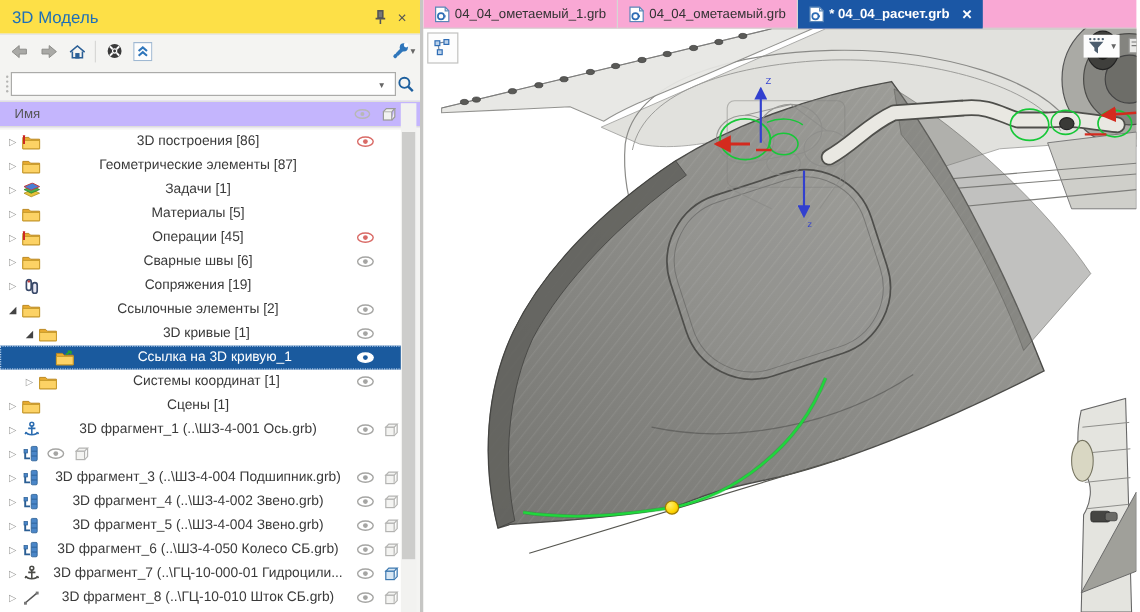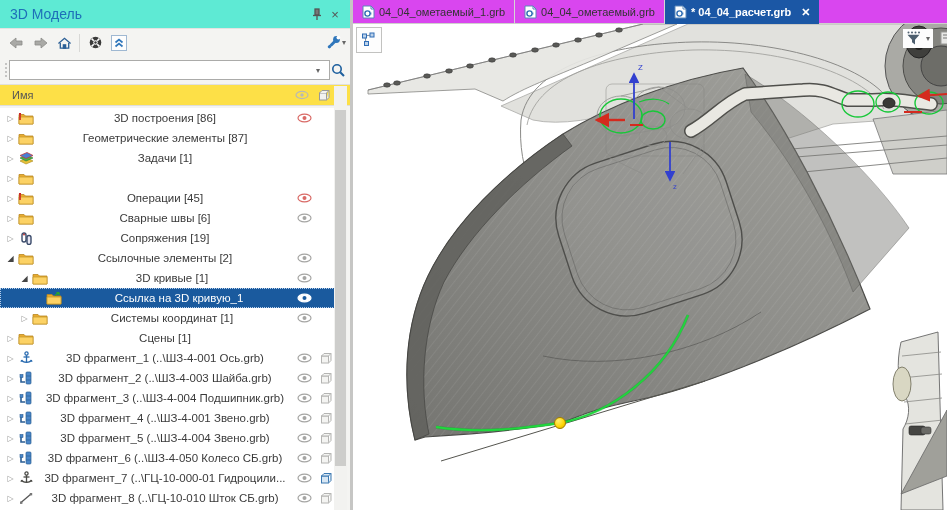--- a/index.html
+++ b/index.html
@@ -2,54 +2,54 @@
 <html><head>
 <meta charset="utf-8">
 <style>
   * { margin:0; padding:0; box-sizing:border-box; }
   html,body { width:950px; height:510px; overflow:hidden; }
   body { font-family:"Liberation Sans", sans-serif; background:#fff; color:#3a3a3a; }
   .app { display:flex; width:950px; height:510px; }
 
   
   .panel { position:relative; width:353px; height:510px; background:#f4f4f2; border-right:3px solid #c6c6c4; }
-  .panel-header { height:28px; display:flex; align-items:center; padding:0 6px 0 10px; background:#5eead4; }
+  .panel-header { height:28px; display:flex; align-items:center; padding:0 6px 0 10px; background:#fde047; }
   .panel-title { color:#1d6fb8; font-size:14px; flex:1; }
   .panel-header .hicon { width:18px; height:18px; display:flex; align-items:center; justify-content:center; color:#555; font-size:13px; cursor:pointer; }
   .toolbar { height:28px; display:flex; align-items:center; padding:0 4px; border-top:1px solid #e3e3e1; }
   .tbtn { width:24px; height:22px; display:flex; align-items:center; justify-content:center; }
   .tsep { width:1px; height:18px; background:#d8d8d6; margin:0 3px; }
   .tool-spacer { flex:1; }
   .wrench-wrap { display:flex; align-items:center; }
   .caret { color:#666; font-size:8px; margin-left:1px; }
   .search-row { height:28px; display:flex; align-items:center; padding:0 2px; }
   .grip { width:7px; height:20px; display:flex; flex-direction:column; align-items:center; justify-content:center; gap:2px; }
   .grip i { width:2px; height:2px; background:#b5b5b3; border-radius:50%; }
   .search-input { flex:1; height:20px; border:1px solid #ababa9; background:#fff; font-size:11px; padding:0 16px 0 4px; outline:none; }
   .search-caret { margin-left:-14px; z-index:2; color:#666; font-size:8px; width:12px; }
   .mag { width:20px; height:20px; display:flex; align-items:center; justify-content:center; }
-  .col-header { height:22px; display:flex; align-items:center; background:#fde047; border-top:1px solid #e0e0de; border-bottom:1px solid #dededc; padding-left:12px; font-size:11px; color:#555; }
+  .col-header { height:22px; display:flex; align-items:center; background:#c4b5fd; border-top:1px solid #e0e0de; border-bottom:1px solid #dededc; padding-left:12px; font-size:11px; color:#555; }
   .col-header .cname { flex:1; }
   .col-eye, .col-cube { width:22px; display:flex; justify-content:center; }
   .col-chevron { width:15px; text-align:center; color:#666; font-size:9px; }
 
   .tree { position:absolute; top:108px; left:0; width:337px; height:402px; background:#fff; overflow:hidden; }
   .trow { display:flex; align-items:center; height:20px; font-size:11.5px; white-space:nowrap; cursor:default; }
   .trow .expand { width:13px; text-align:center; font-size:8px; color:#9a9a98; flex:none; }
   .trow .expand.exp { color:#444; font-size:8px; }
   .trow .ticon { width:18px; height:16px; flex:none; display:flex; align-items:center; justify-content:center; }
   .trow .tlabel { flex:1; overflow:hidden; text-overflow:clip; padding-left:2px;text-align:center; }
   .trow .slot { width:22px; flex:none; display:flex; justify-content:center; }
   .trow.selected { background:#1a5a9e; color:#fff; outline:1px dotted rgba(200,220,245,.9); outline-offset:-1px; }
   .scrollbar { position:absolute; top:86px; right:3px; width:13px; height:424px; background:#f2f2f0; }
   .sb-thumb { position:absolute; top:24px; left:1px; width:11px; height:356px; background:#cdcdcb; }
 
   
   .main { position:relative; width:594px; height:510px; background:#fff; }
-  .tabbar { height:24px; display:flex; align-items:stretch; background:#d946ef; }
+  .tabbar { height:24px; display:flex; align-items:stretch; background:#f9a8d4; }
   .tab { display:flex; align-items:center; gap:4px; padding:0 9px; font-size:11px; color:#333; border-bottom:1px solid #cfcfcd; border-right:1px solid #d6d6d4; cursor:pointer; }
   .tab.active { background:#1b57a5; color:#fff; font-weight:bold; border:none; }
   .tab .x { margin-left:6px; font-size:11px; font-weight:bold; color:#fff; cursor:pointer; }
   .tab-fill { flex:1; border-bottom:1px solid #cfcfcd; }
   .viewport { position:relative; width:594px; height:486px; background:#fff; }
   .vp-btn { position:absolute; top:3px; left:3px; width:26px; height:26px; background:#fdfdfd; border:1px solid #c2c2c0; display:flex; align-items:center; justify-content:center; z-index:5; }
   .vp-filter { position:absolute; top:5px; right:14px; display:flex; align-items:center; gap:4px; background:#fdfdfd; padding:2px 3px; z-index:5; }
   .vp-filter .caret { font-size:8px; }
   .vp-edge-icon { position:absolute; top:6px; right:0; width:7px; height:16px; overflow:hidden; z-index:5; }
   svg text { font-family:"DejaVu Sans", sans-serif; }
@@ -219,20 +219,21 @@
         </div>
         <div class="trow">
           <span style="width: 4px; flex: 0 0 auto;"></span>
           <span class="expand">▷</span>
           <span class="ticon">
             <svg width="16" height="13" viewBox="0 0 16 13">
               <path d="M1,2.5 L6,2.5 L7.5,4 L15,4 L15,12 L1,12 Z" fill="#e8ab30" stroke="#b9861f" stroke-width="0.8"></path>
               <path d="M1,5 L15,5 L15,12 L1,12 Z" fill="#fcd265" stroke="#c79a2c" stroke-width="0.8"></path>
             </svg>
           </span>
+          <span class="tlabel">Материалы [5]</span>
           <span class="slot"></span>
           <span class="slot"></span>
         </div>
         <div class="trow">
           <span style="width: 4px; flex: 0 0 auto;"></span>
           <span class="expand">▷</span>
           <span class="ticon">
             <svg width="16" height="13" viewBox="0 0 16 13">
               <path d="M1,2.5 L6,2.5 L7.5,4 L15,4 L15,12 L1,12 Z" fill="#e8ab30" stroke="#b9861f" stroke-width="0.8"></path>
               <path d="M1,5 L15,5 L15,12 L1,12 Z" fill="#fcd265" stroke="#c79a2c" stroke-width="0.8"></path>
@@ -403,21 +404,20 @@
           <span class="expand">▷</span>
           <span class="ticon">
             <svg width="14" height="14" viewBox="0 0 14 14">
               <rect x="7" y="1" width="5" height="12" rx="1" fill="#4a86c8" stroke="#2a5e94" stroke-width="0.7"></rect>
               <line x1="7.2" y1="5" x2="11.8" y2="5" stroke="#2a5e94" stroke-width="0.7"></line>
               <line x1="7.2" y1="9" x2="11.8" y2="9" stroke="#2a5e94" stroke-width="0.7"></line>
               <path d="M2,5 L2,11 L6,11" fill="none" stroke="#2a5e94" stroke-width="1.6"></path>
               <rect x="1" y="3.5" width="3" height="3" fill="#4a86c8" stroke="#2a5e94" stroke-width="0.6"></rect>
             </svg>
           </span>
-          <span class="tlabel">3D фрагмент_2 (..\ШЗ-4-003 Шайба.grb)</span>
           <span class="slot">
             <svg width="15" height="10" viewBox="0 0 15 10">
               <ellipse cx="7.5" cy="5" rx="6.5" ry="3.8" fill="none" stroke="#a5a5a3" stroke-width="1.2"></ellipse>
               <circle cx="7.5" cy="5" r="2" fill="#a5a5a3"></circle>
             </svg>
           </span>
           <span class="slot">
             <svg width="13" height="13" viewBox="0 0 13 13">
               <g stroke="#b4b4b2" fill="#f4f4f2" stroke-width="1">
                 <rect x="1.5" y="4" width="7" height="7"></rect>
@@ -461,21 +461,21 @@
           <span class="expand">▷</span>
           <span class="ticon">
             <svg width="14" height="14" viewBox="0 0 14 14">
               <rect x="7" y="1" width="5" height="12" rx="1" fill="#4a86c8" stroke="#2a5e94" stroke-width="0.7"></rect>
               <line x1="7.2" y1="5" x2="11.8" y2="5" stroke="#2a5e94" stroke-width="0.7"></line>
               <line x1="7.2" y1="9" x2="11.8" y2="9" stroke="#2a5e94" stroke-width="0.7"></line>
               <path d="M2,5 L2,11 L6,11" fill="none" stroke="#2a5e94" stroke-width="1.6"></path>
               <rect x="1" y="3.5" width="3" height="3" fill="#4a86c8" stroke="#2a5e94" stroke-width="0.6"></rect>
             </svg>
           </span>
-          <span class="tlabel">3D фрагмент_4 (..\ШЗ-4-001 Звено.grb)</span>
+          <span class="tlabel">3D фрагмент_4 (..\ШЗ-4-002 Звено.grb)</span>
           <span class="slot">
             <svg width="15" height="10" viewBox="0 0 15 10">
               <ellipse cx="7.5" cy="5" rx="6.5" ry="3.8" fill="none" stroke="#a5a5a3" stroke-width="1.2"></ellipse>
               <circle cx="7.5" cy="5" r="2" fill="#a5a5a3"></circle>
             </svg>
           </span>
           <span class="slot">
             <svg width="13" height="13" viewBox="0 0 13 13">
               <g stroke="#b4b4b2" fill="#f4f4f2" stroke-width="1">
                 <rect x="1.5" y="4" width="7" height="7"></rect>

